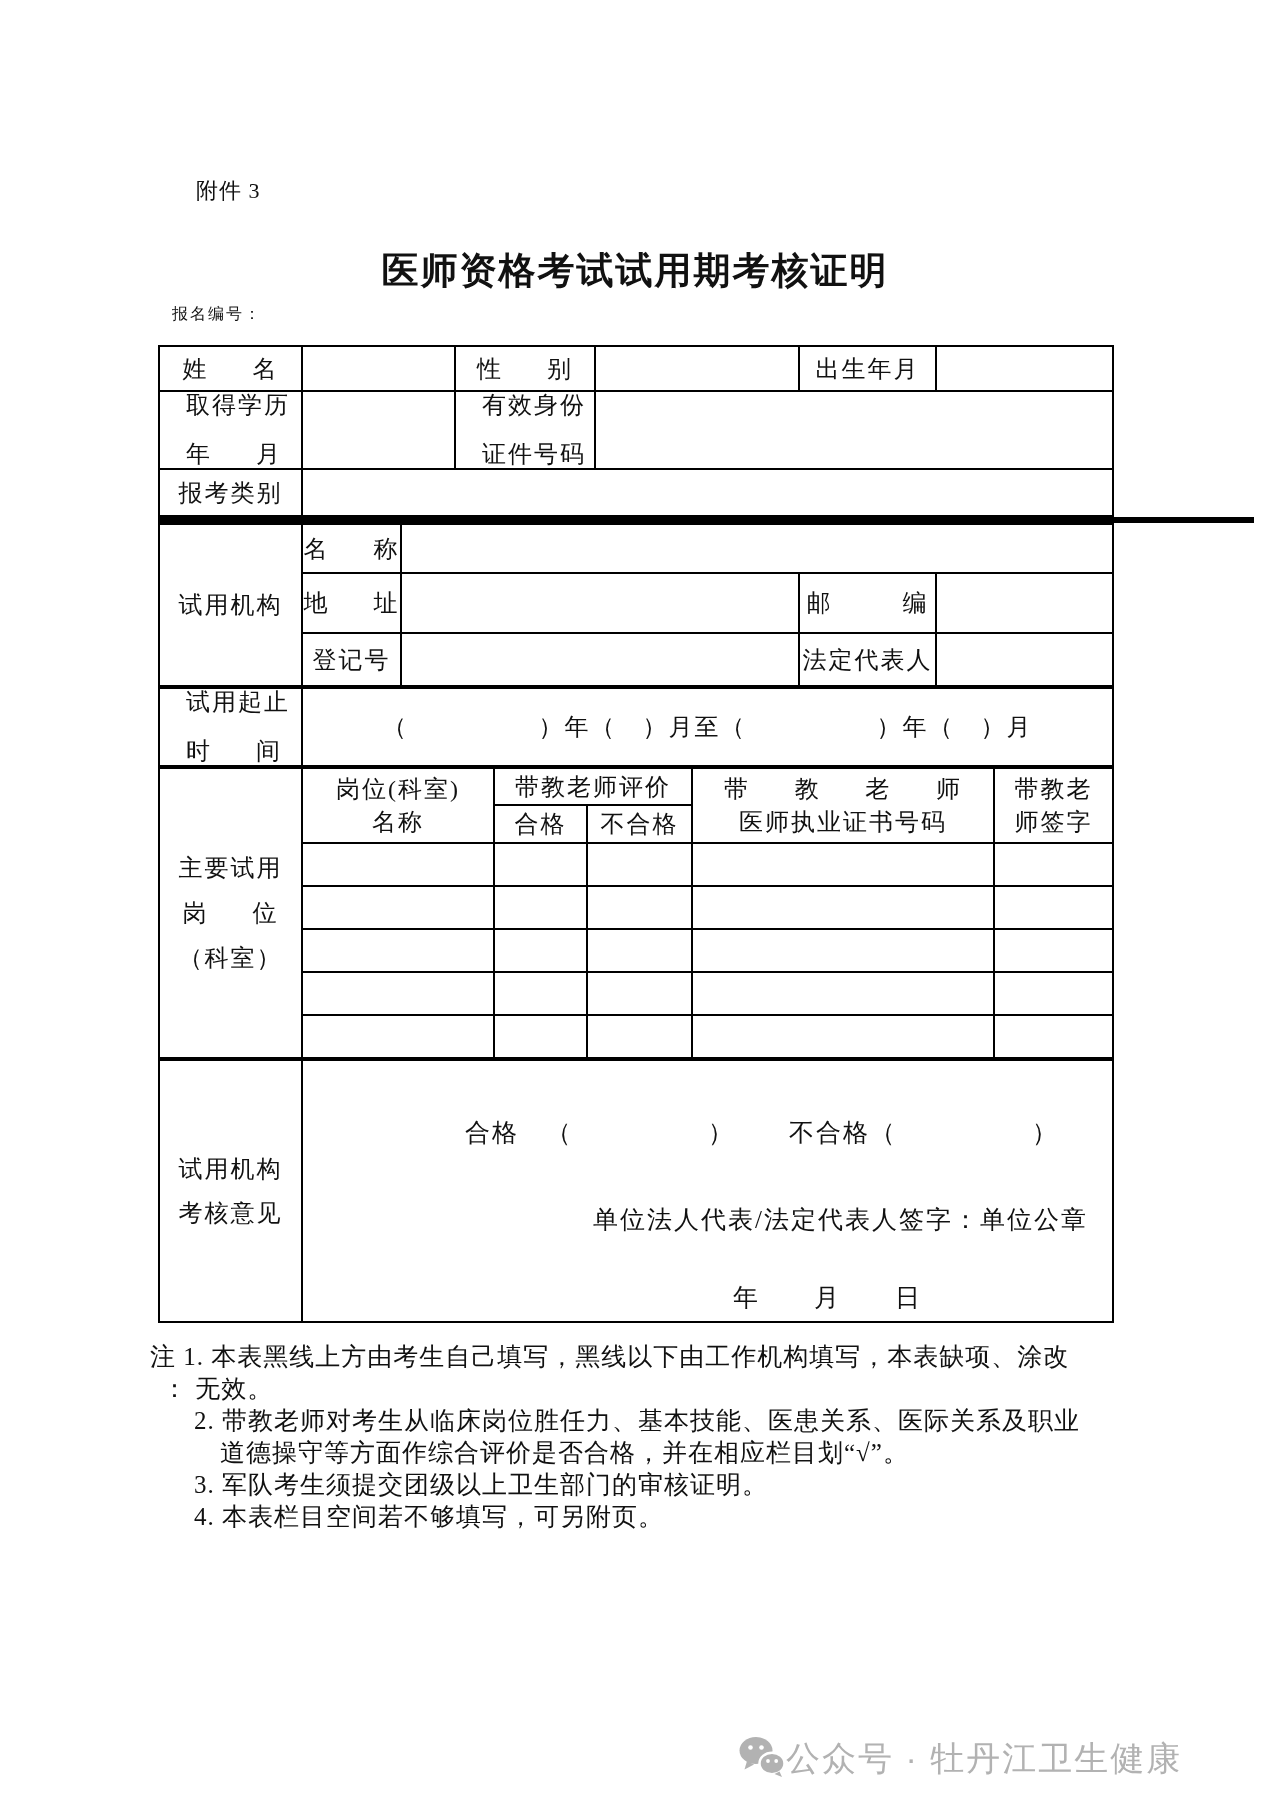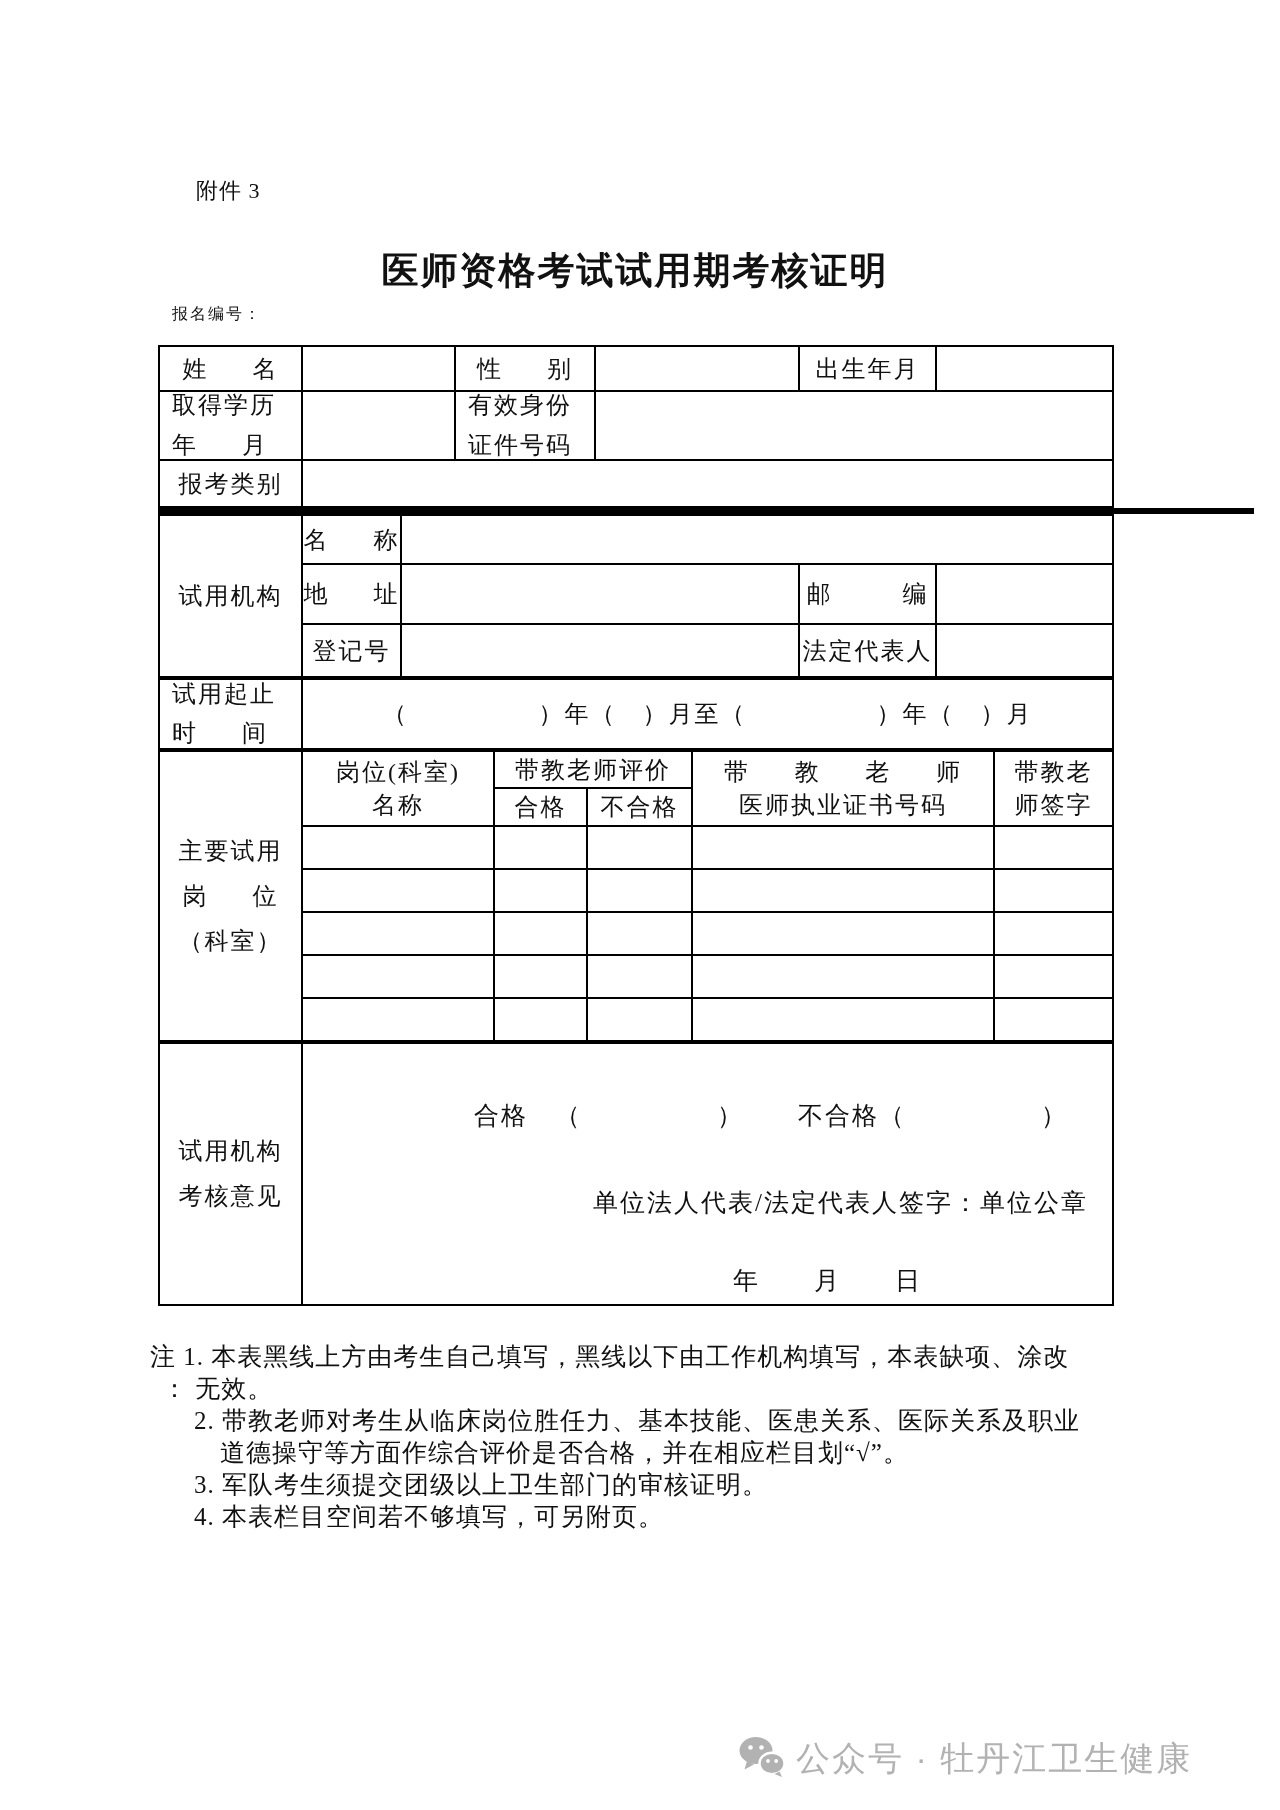--- a/index.html
+++ b/index.html
@@ -19,37 +19,37 @@
   tr.h45{height:45px} tr.h43{height:43px} tr.h65{height:65px} tr.h47{height:47px}
   tr.h49{height:49px} tr.h60{height:60px} tr.h53{height:53px} tr.h70{height:70px}
   tr.h37{height:37px} tr.h38{height:38px} tr.h262{height:262px}
   .thick { height:6px; background:#000; }
 
   .sp { display:inline-block; text-align:justify; text-align-last:justify; }
   .w92{width:96px} .w120{width:122px} .w235{width:238px}
 
   td.left { text-align:left; }
   .l2 { display:flex; flex-direction:column; align-items:flex-start;
-        padding-left:12px; row-gap:12px; line-height:1.15; }
+        padding-left:12px; row-gap:21px; line-height:1.15;margin-left:14px; }
   .vstack { display:flex; flex-direction:column; align-items:center;
             justify-content:center; row-gap:16px; line-height:1.2; }
   .hdr2 { line-height:1.35; }
   td.period-val { text-align:left; padding-left:24px; }
 
   td.assess-cell { position:relative; }
-  .assess-line1 { position:absolute; left:171px; top:55px;  font-size:25px; letter-spacing:2px; }
+  .assess-line1 { position:absolute; left:162px; top:55px;  font-size:25px; letter-spacing:2px; }
   .assess-line2 { position:absolute; left:290px; top:142px; font-size:25px; letter-spacing:2px; }
   .assess-line3 { position:absolute; left:430px; top:220px; font-size:25px; letter-spacing:2px; }
 
   .notes { position:absolute; left:150px; top:1341px; width:1000px;
            font-size:25px; line-height:32px; letter-spacing:1px; }
   .note-line { white-space:nowrap; }
 
   .footer { position:absolute; left:738px; top:1736px; display:flex;
-            align-items:center; column-gap:10px; }
+            align-items:center; }
   .footer-text { font-family:"Liberation Sans","DejaVu Sans",sans-serif;
                  font-size:34px; color:#b2b2b2; letter-spacing:2px; }
 </style>
 </head>
 <body>
 
 <div class="page">
 
   <div class="attachment">附件 3</div>
   <h1 class="title">医师资格考试试用期考核证明</h1>

